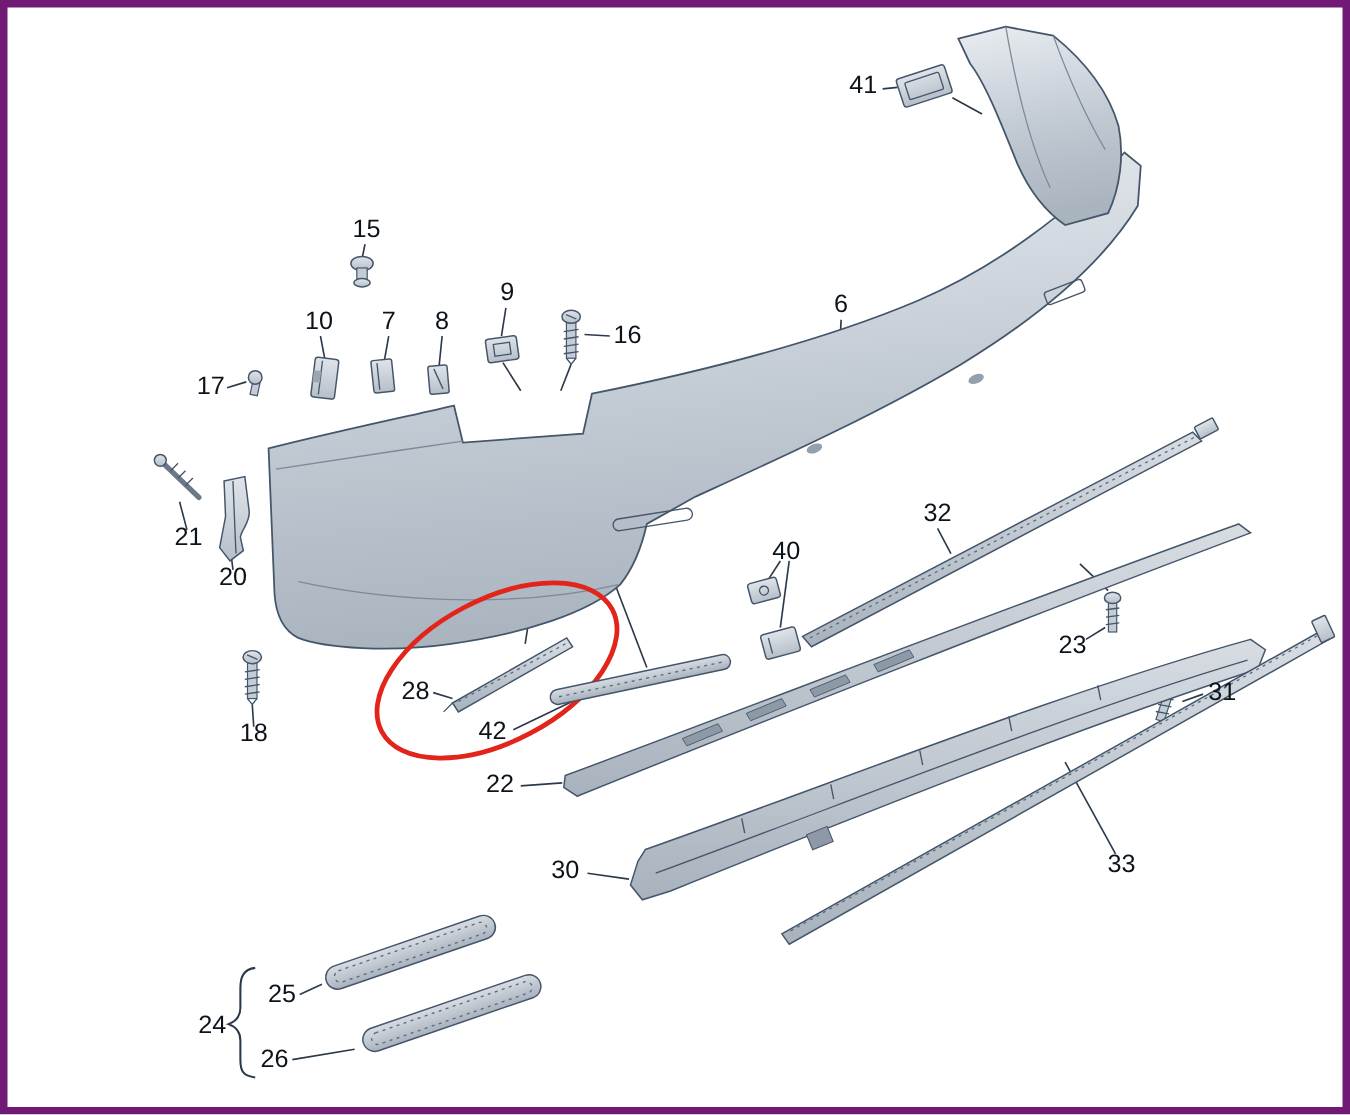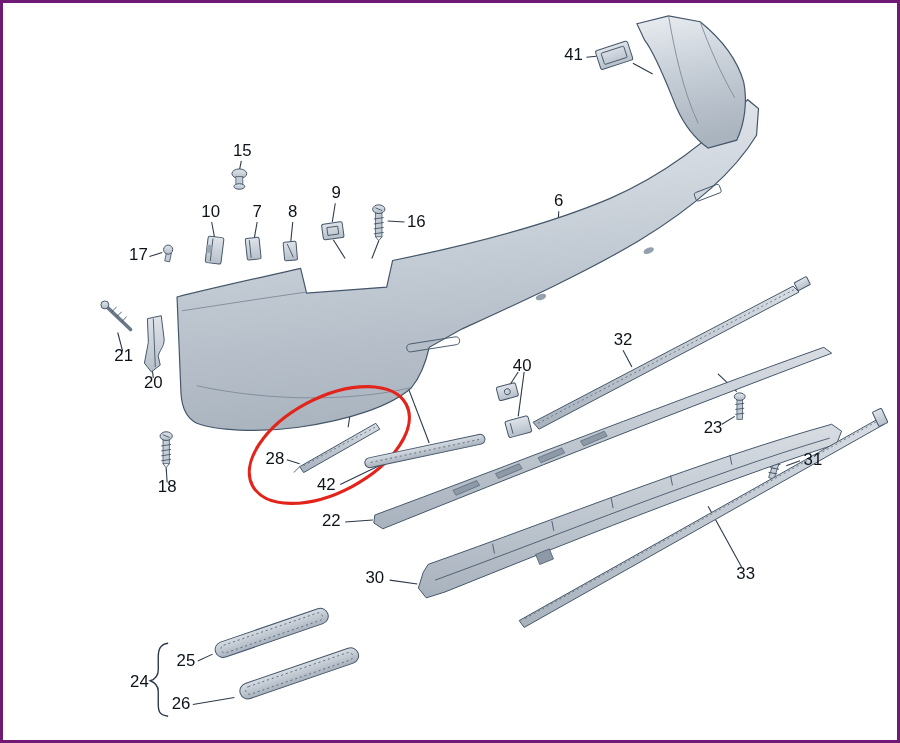--- a/index.html
+++ b/index.html
@@ -1,20 +1,20 @@
 <!DOCTYPE html>
 <html><head>
 <meta charset="utf-8">
 <style>
   html,body{margin:0;padding:0;background:#ffffff;}
   .frame{
     position:relative;
     width:900px;height:743px;
     box-sizing:border-box;
-    border:3px solid #701a75;
+    border:5px solid #701a75;
     background:#ffffff;
     overflow:hidden;
   }
   svg{display:block;width:890px;height:733px;}
   text.lbl{
     font-family:"Liberation Sans",sans-serif;
     font-size:17px;
     fill:#0c131a;
     text-anchor:middle;
   }

